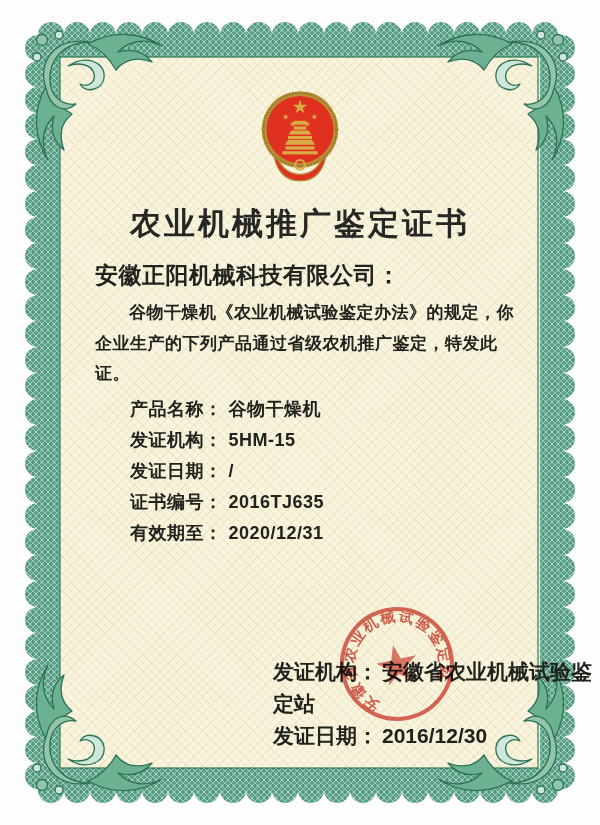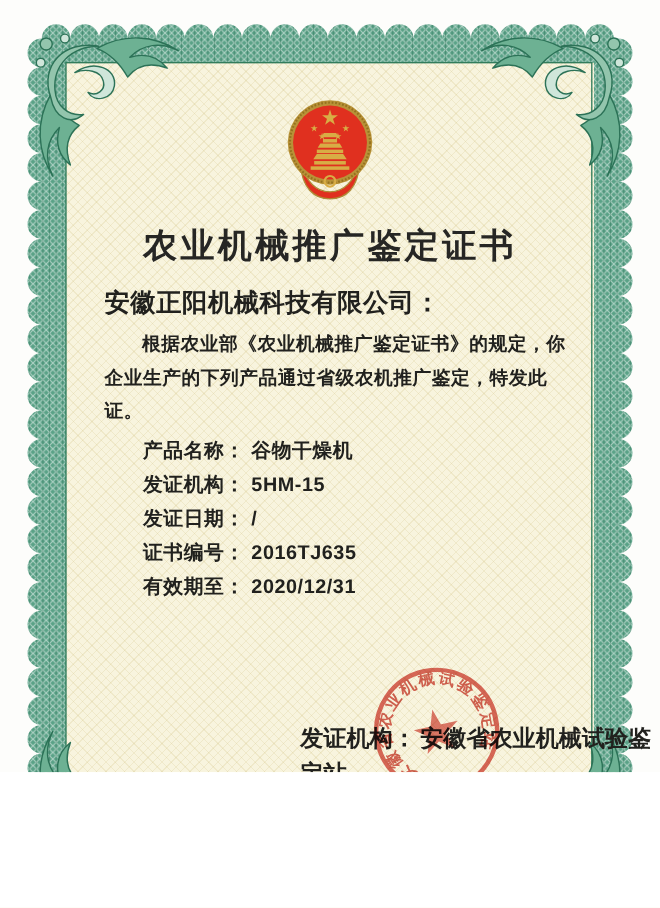--- a/index.html
+++ b/index.html
@@ -1,17 +1,17 @@
 <!DOCTYPE html>
 <html><head>
 <meta charset="utf-8">
 <style>
   html,body{margin:0;padding:0;background:#ffffff;}
   .page{
-    position:relative;width:600px;height:702px;background:#fdfdfb;overflow:hidden;
+    position:relative;width:600px;height:825px;background:#fdfdfb;overflow:hidden;
     font-family:"Liberation Sans","DejaVu Sans",sans-serif;color:#21211e;
   }
   .paper{
     position:absolute;left:56px;top:53px;width:488px;height:719px;
     background-color:#f8f4de;
     background-image:
       repeating-linear-gradient(45deg, rgba(205,188,120,0.20) 0 1px, transparent 1px 6px),
       repeating-linear-gradient(-45deg, rgba(205,188,120,0.20) 0 1px, transparent 1px 6px);
   }
   svg.frame{position:absolute;left:0;top:0;width:600px;height:825px;}
@@ -95,21 +95,21 @@
       <rect x="52" y="48" width="16" height="4"></rect>
       <path d="M50,46 h20 l-3,-5 h-14 Z"></path>
     </g>
     <circle cx="60" cy="96" r="6" fill="none" stroke="#d8ad45" stroke-width="2.5"></circle>
   </svg>
 
   <div class="title">农业机械推广鉴定证书</div>
 
   <div class="content">
     <div class="company">安徽正阳机械科技有限公司：</div>
-    <p class="body-par">根据农业部《农业机械推广鉴定证书》的规定，你企业生产的下列产品通过省级农机推广鉴定，特发此证。</p>
+    <p class="body-par">谷物干燥机《农业机械试验鉴定办法》的规定，你企业生产的下列产品通过省级农机推广鉴定，特发此证。</p>
 
     <div class="fields">
       <div class="field-row"><span>产品名称：</span><span class="field-value">谷物干燥机</span></div>
       <div class="field-row"><span>发证机构：</span><span class="field-value">5HM-15</span></div>
       <div class="field-row"><span>发证日期：</span><span class="field-value">/</span></div>
       <div class="field-row"><span>证书编号：</span><span class="field-value">2016TJ635</span></div>
       <div class="field-row"><span>有效期至：</span><span class="field-value">2020/12/31</span></div>
     </div>
   </div>
 

